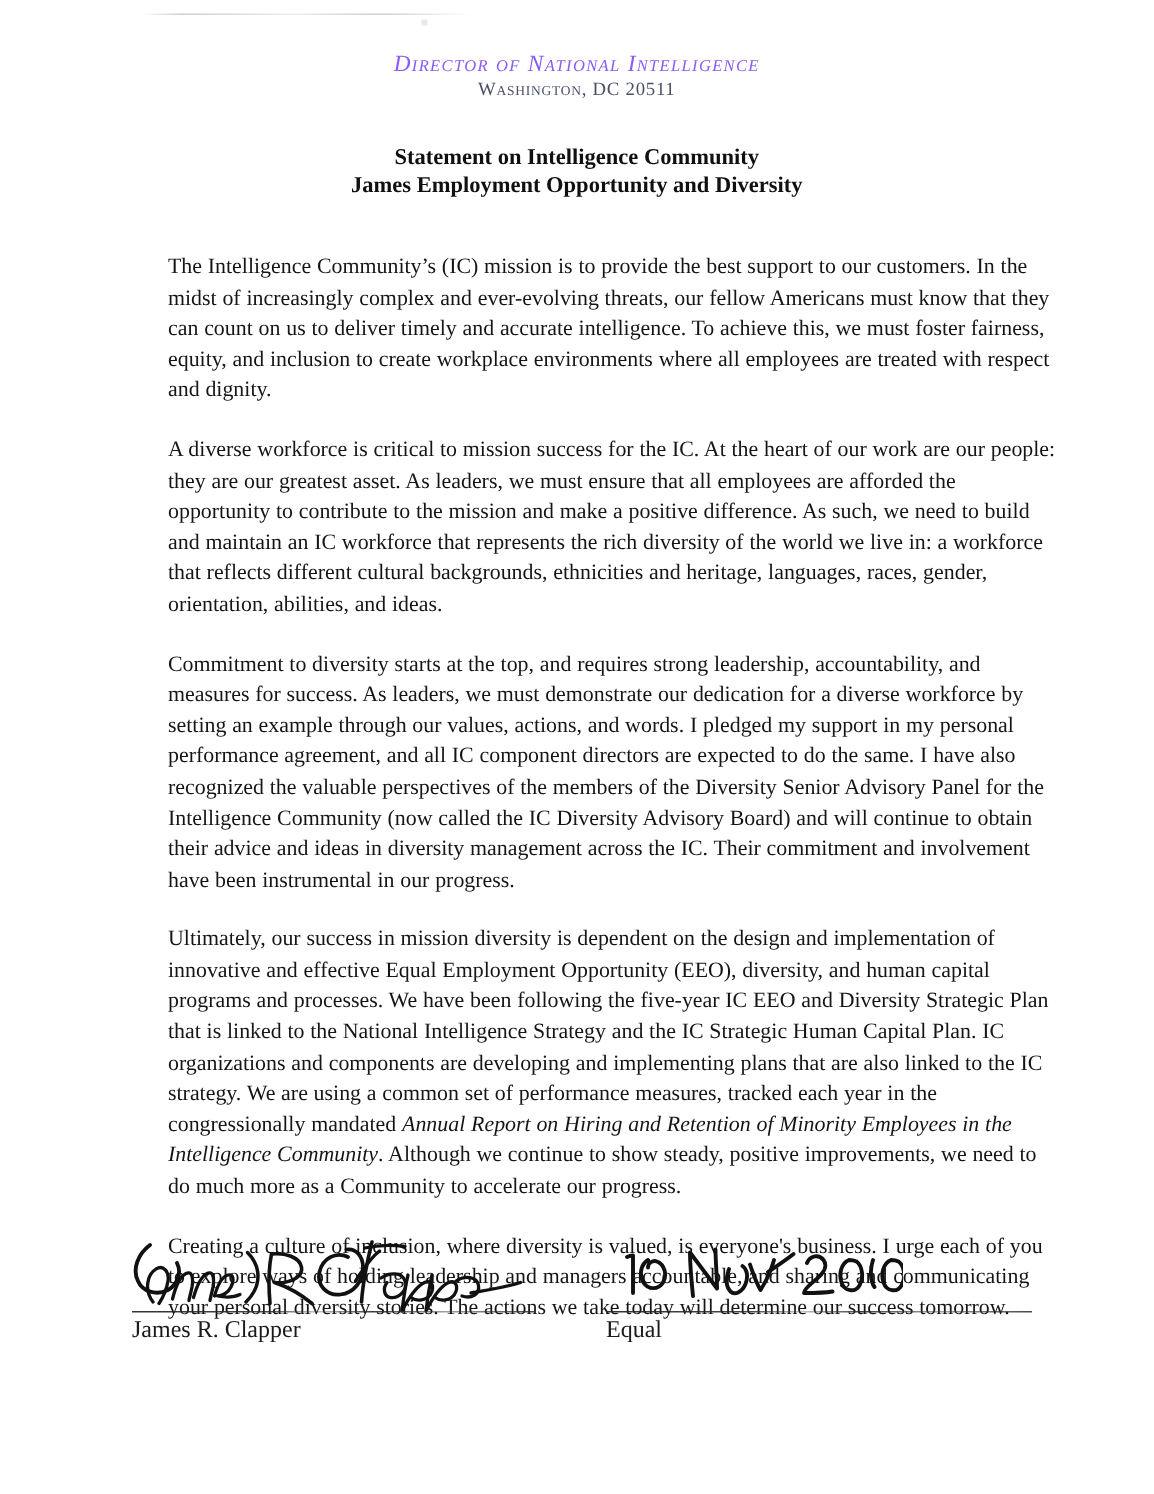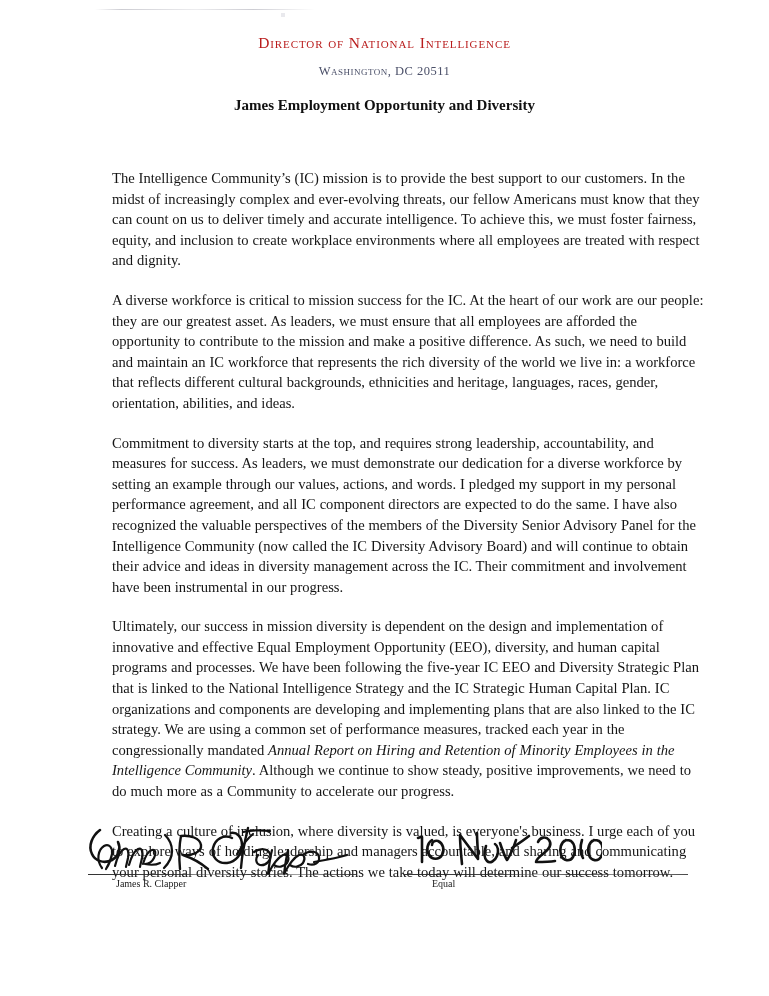--- a/index.html
+++ b/index.html
@@ -44,26 +44,27 @@
   .letterhead {
     position: absolute;
     left: 0;
     top: 34px;
     width: 769px;
     text-align: center;
   }
   .letterhead-line1 {
     font-size: 15.5px;
     letter-spacing: 0.9px;
-    color: #b91c1c;
+    color: #8b5cf6;
     font-variant: small-caps;
     white-space: nowrap;
+    font-style: italic;
   }
   .letterhead-line2 {
-    margin-top: 12px;
+    margin-top: 0;
     font-size: 12.5px;
     letter-spacing: 0.5px;
     color: #4a4f68;
     font-variant: small-caps;
     white-space: nowrap;
   }
 
   
   .doc-title {
     position: absolute;
@@ -149,40 +150,40 @@
         rgba(40,40,40,0.85) 34%,
         rgba(90,90,90,0.35) 46%,
         rgba(40,40,40,0.9) 60%,
         rgba(70,70,70,0.5) 78%,
         rgba(40,40,40,0.85) 100%);
   }
   .sig-label {
     position: absolute;
     top: 50px;
     left: 0;
-    font-size: 10px;
+    font-size: 16px;
     color: #1b1b1b;
     white-space: nowrap;
-    margin-left: 28px;
   }
 </style>
 </head>
 <body>
 
 <div class="page">
 
   <div class="scan-artifact"></div>
   <div class="scan-speck"></div>
 
   <div class="letterhead">
     <div class="letterhead-line1">Director of National Intelligence</div>
     <div class="letterhead-line2">Washington, DC 20511</div>
   </div>
 
   <div class="doc-title">
+    <div>Statement on Intelligence Community</div>
     <div>James Employment Opportunity and Diversity</div>
   </div>
 
   <div class="body-block">
     <p class="para">The Intelligence Community’s (IC) mission is to provide the best support to our customers.  In the midst of increasingly complex and ever-evolving threats, our fellow Americans must know that they can count on us to deliver timely and accurate intelligence.  To achieve this, we must foster fairness, equity, and inclusion to create workplace environments where all employees are treated with respect and dignity.</p>
     <p class="para">A diverse workforce is critical to mission success for the IC.  At the heart of our work are our people: they are our greatest asset.  As leaders, we must ensure that all employees are afforded the opportunity to contribute to the mission and make a positive difference.  As such, we need to build and maintain an IC workforce that represents the rich diversity of the world we live in: a workforce that reflects different cultural backgrounds, ethnicities and heritage, languages, races, gender, orientation, abilities, and ideas.</p>
     <p class="para">Commitment to diversity starts at the top, and requires strong leadership, accountability, and measures for success.  As leaders, we must demonstrate our dedication for a diverse workforce by setting an example through our values, actions, and words.  I pledged my support in my personal performance agreement, and all IC component directors are expected to do the same.  I have also recognized the valuable perspectives of the members of the Diversity Senior Advisory Panel for the Intelligence Community (now called the IC Diversity Advisory Board) and will continue to obtain their advice and ideas in diversity management across the IC.  Their commitment and involvement have been instrumental in our progress.</p>
     <p class="para"><span>Ultimately, our success in mission diversity is dependent on the design and implementation of innovative and effective Equal Employment Opportunity (EEO), diversity, and human capital programs and processes.  We have been following the five-year IC EEO and Diversity Strategic Plan that is linked to the National Intelligence Strategy and the IC Strategic Human Capital Plan.  IC organizations and components are developing and implementing plans that are also linked to the IC strategy.  We are using a common set of performance measures, tracked each year in the congressionally mandated </span><i>Annual Report on Hiring and Retention of Minority Employees in the Intelligence Community</i><span>.  Although we continue to show steady, positive improvements, we need to do much more as a Community to accelerate our progress.</span></p>
     <p class="para">Creating a culture of inclusion, where diversity is valued, is everyone's business.  I urge each of you to explore ways of holding leadership and managers accountable, and sharing and communicating your personal diversity stories.  The actions we take today will determine our success tomorrow.</p>
   </div>

